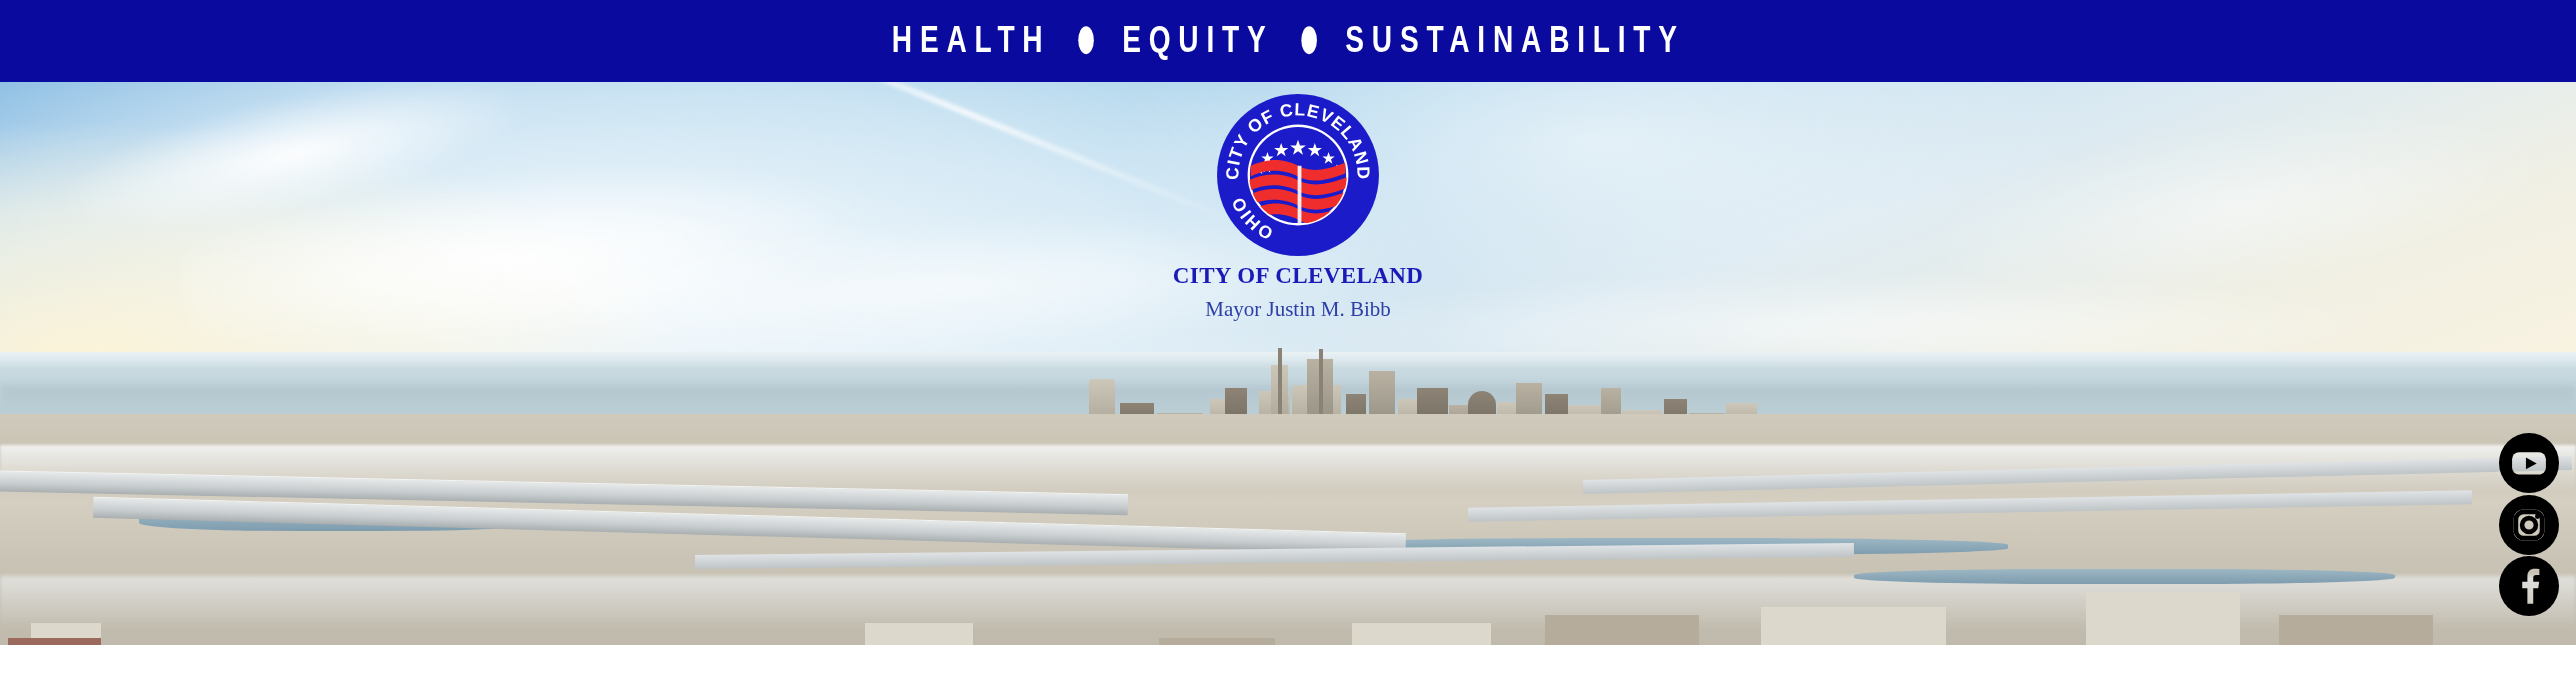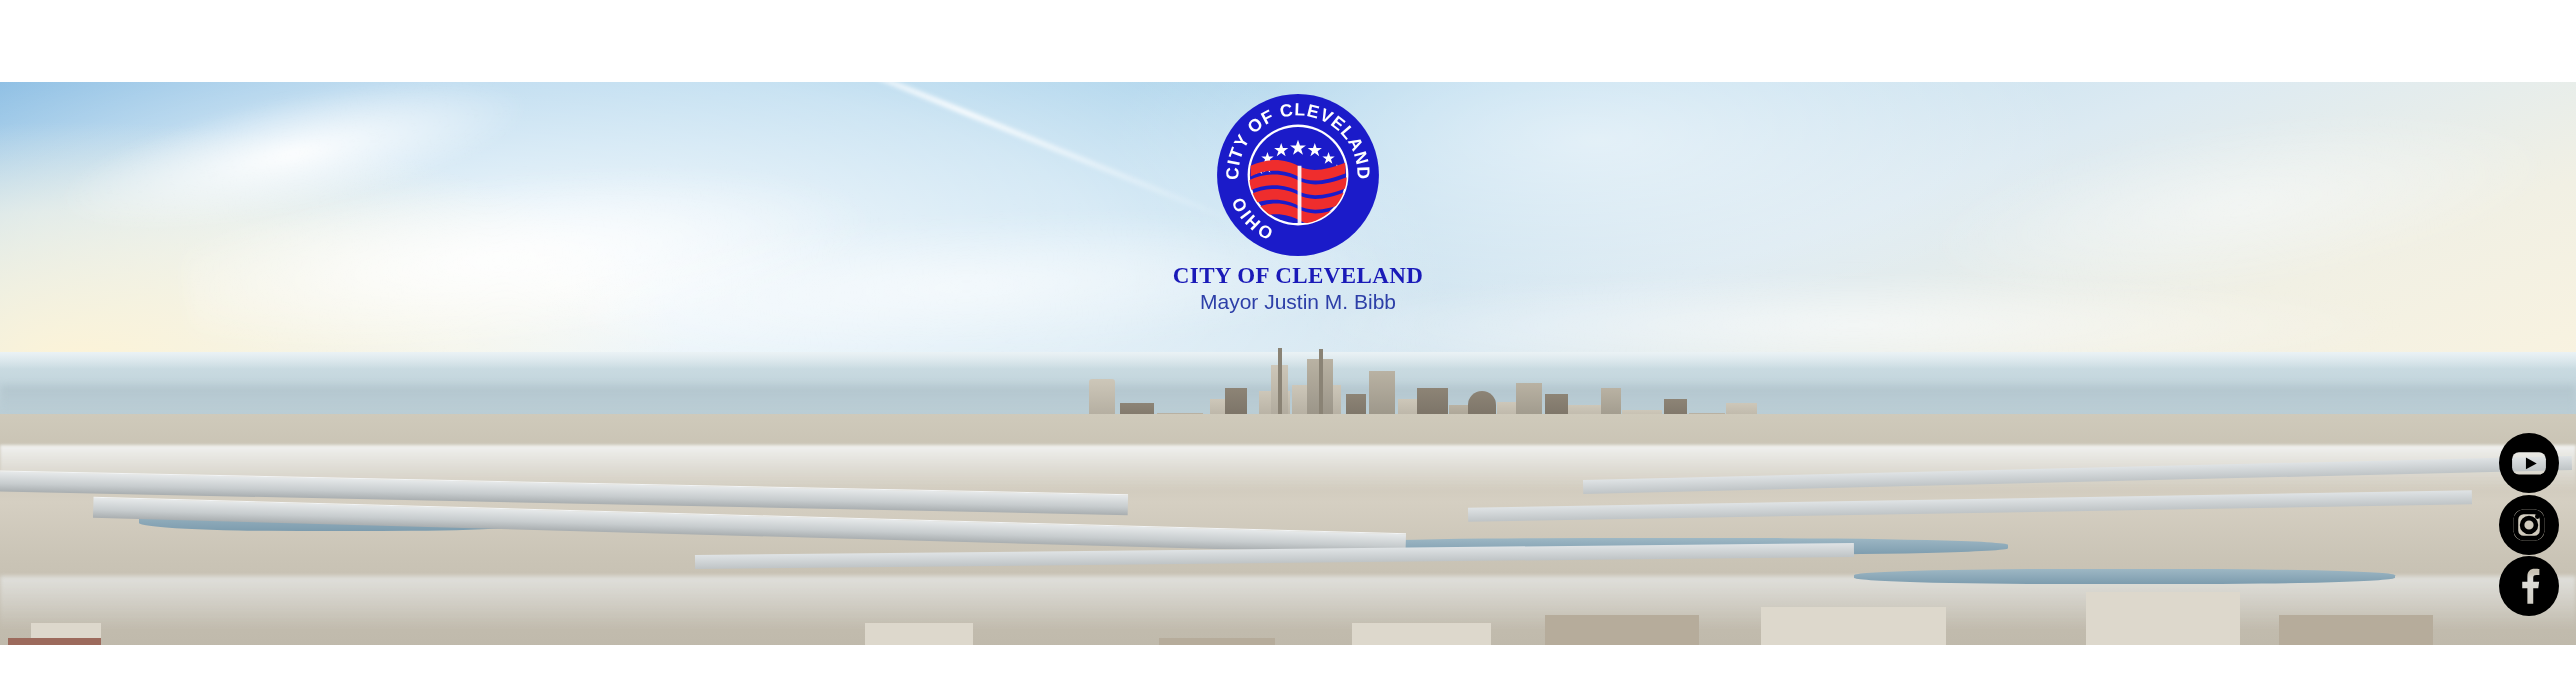--- a/index.html
+++ b/index.html
@@ -91,21 +91,21 @@
 
   .vig{position:absolute;inset:0;pointer-events:none;
     background:radial-gradient(ellipse 120% 110% at 50% 48%,rgba(0,0,0,0) 62%,rgba(0,0,0,.10) 100%);}
 
   
   .logo{position:absolute;left:1159px;top:9.3px;width:278px;height:232px;text-align:center;}
   .seal{position:relative;width:168px;height:168px;margin:0 auto;}
   .seal svg{display:block;width:168px;height:168px;}
   .logo-line1{margin-top:4.6px;font-family:"Liberation Serif",serif;font-weight:bold;
     font-size:23px;letter-spacing:0.4px;color:#1a1ab8;line-height:1.05;}
-  .logo-line2{margin-top:3px;font-family:Liberation Sans, sans-serif;font-weight:normal;
+  .logo-line2{margin-top:10px;font-family:Liberation Serif, serif;font-weight:normal;
     font-size:21px;color:#2d3fa8;line-height:1.05;}
 
   
   .title{
     position:absolute;left:0;top:457px;width:2576px;text-align:center;
     font-family:"Liberation Sans",sans-serif;font-weight:bold;
     font-size:99px;line-height:1;color:#000000;letter-spacing:-1.5px;
     white-space:nowrap;
     -webkit-text-stroke:5.4px #000000;
     text-shadow:0 0 1.5px #000;
@@ -114,20 +114,29 @@
   
   .social{position:absolute;right:14.7px;top:351px;width:62px;}
   .sicon{position:relative;width:60px;height:60px;border-radius:50%;margin-bottom:1.5px;}
   .sicon svg{display:block;width:60px;height:60px;}
 </style>
 </head>
 <body>
 
 <div class="page">
 
+  <div class="banner">
+    <div class="banner-text">
+      <span class="bw">HEALTH</span>
+      <span class="bdot"></span>
+      <span class="bw">EQUITY</span>
+      <span class="bdot"></span>
+      <span class="bw">SUSTAINABILITY</span>
+    </div>
+  </div>
 
   <div class="hero">
 
     <div class="sky"></div>
     <div class="cloudA"></div>
     <div class="cloudB"></div>
     <div class="cloudC"></div>
     <div class="cloudD"></div>
     <div class="cloudE"></div>
     <div class="trail"></div>

